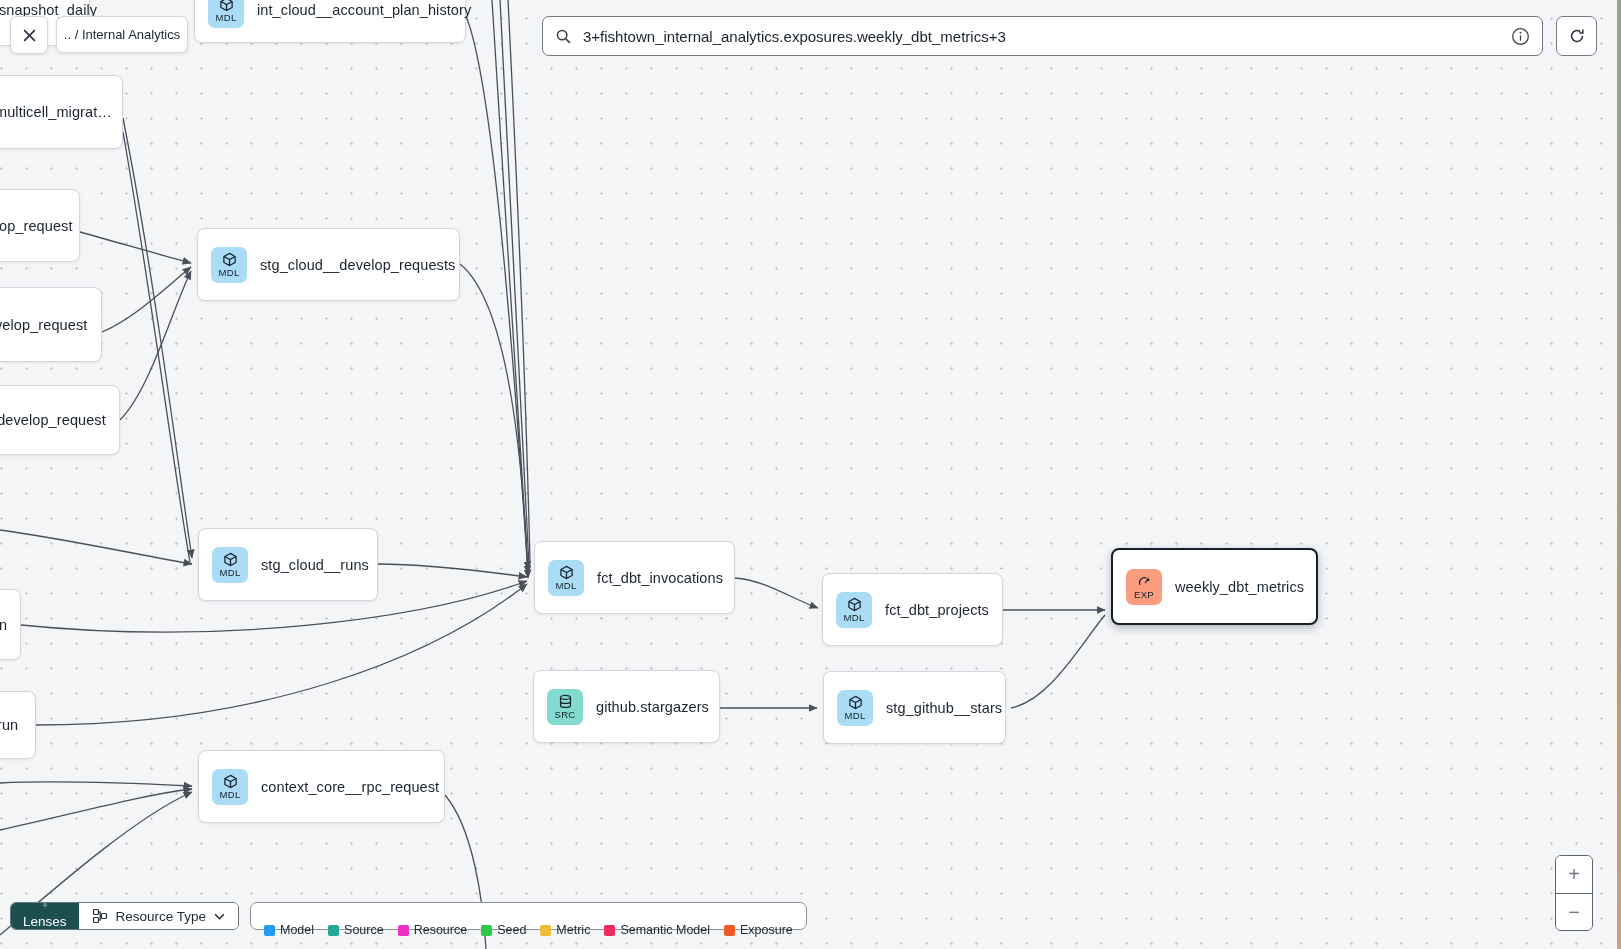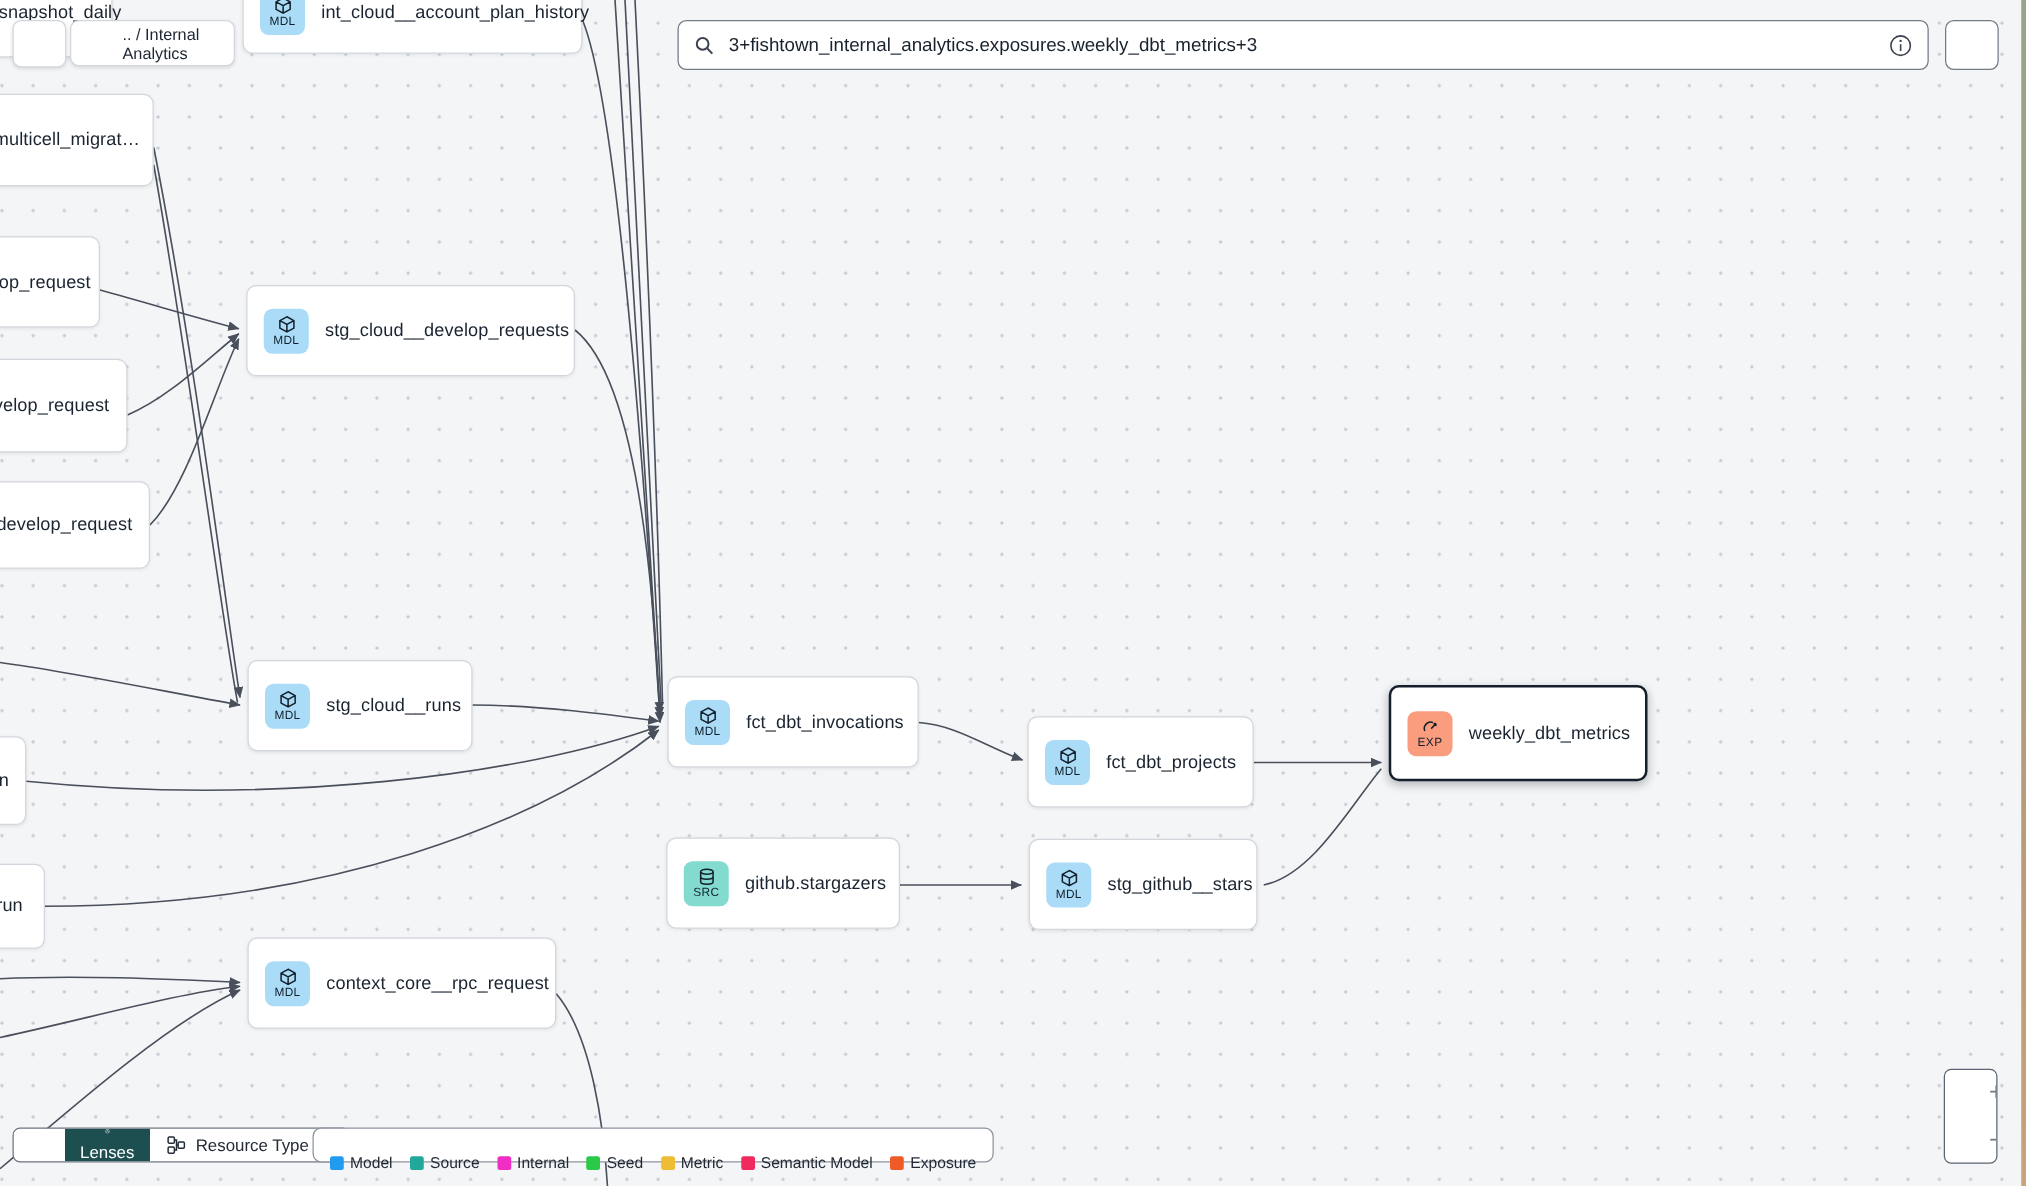--- a/index.html
+++ b/index.html
@@ -34,21 +34,21 @@
   .n7{left:198px;top:528px;width:180px;}
   .n8{left:-140px;top:589px;width:161px;height:71px;padding-left:138px;}
   .n9{left:-130px;top:691px;width:166px;height:68px;padding-left:126px;}
   .n10{left:534px;top:541px;width:201px;}
   .n11{left:822px;top:573px;width:181px;}
   .n12{left:1111px;top:548px;width:207px;height:77px;}
   .n13{left:533px;top:670px;width:187px;}
   .n14{left:823px;top:671px;width:183px;}
   .n15{left:198px;top:750px;width:247px;}
   
-  .chrome{position:absolute;z-index:5;padding-left:41px;}
+  .chrome{position:absolute;z-index:5;}
   .panel{background:#fff;border:1px solid #d3d6dc;border-radius:7px;
     box-shadow:0 1px 3px rgba(25,32,44,.12);}
   #close-btn{left:10px;top:16px;width:38px;height:38px;display:flex;
     align-items:center;justify-content:center;cursor:pointer;}
   #breadcrumb{left:56px;top:16px;width:132px;height:37px;display:flex;
     align-items:center;justify-content:center;font-size:13px;color:#1c2530;}
   #searchbar{left:542px;top:16px;width:1001px;height:40px;background:#fff;
     border:1px solid #717a86;border-radius:7px;display:flex;align-items:center;padding:0 12px;}
   #searchbar input{border:none;outline:none;flex:1;font-size:15px;color:#18222e;
     background:transparent;margin-left:9px;}
@@ -290,21 +290,21 @@
     <span class="legend-item">
       <span class="legend-swatch" style="background-color: rgb(32, 155, 240);"></span>
       <span>Model</span>
     </span>
     <span class="legend-item">
       <span class="legend-swatch" style="background-color: rgb(34, 167, 155);"></span>
       <span>Source</span>
     </span>
     <span class="legend-item">
       <span class="legend-swatch" style="background-color: rgb(239, 47, 196);"></span>
-      <span>Internal</span>
+      <span>Resource</span>
     </span>
     <span class="legend-item">
       <span class="legend-swatch" style="background-color: rgb(43, 201, 72);"></span>
       <span>Seed</span>
     </span>
     <span class="legend-item">
       <span class="legend-swatch" style="background-color: rgb(238, 189, 53);"></span>
       <span>Metric</span>
     </span>
     <span class="legend-item">

